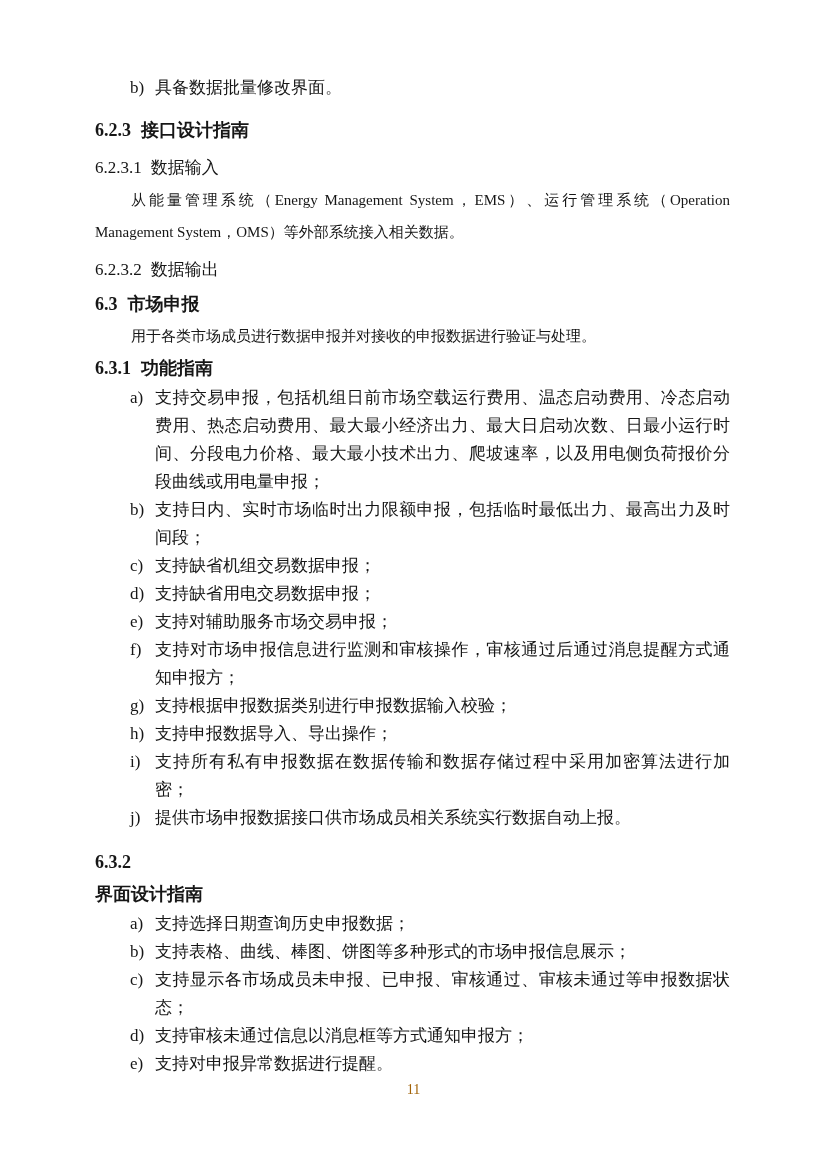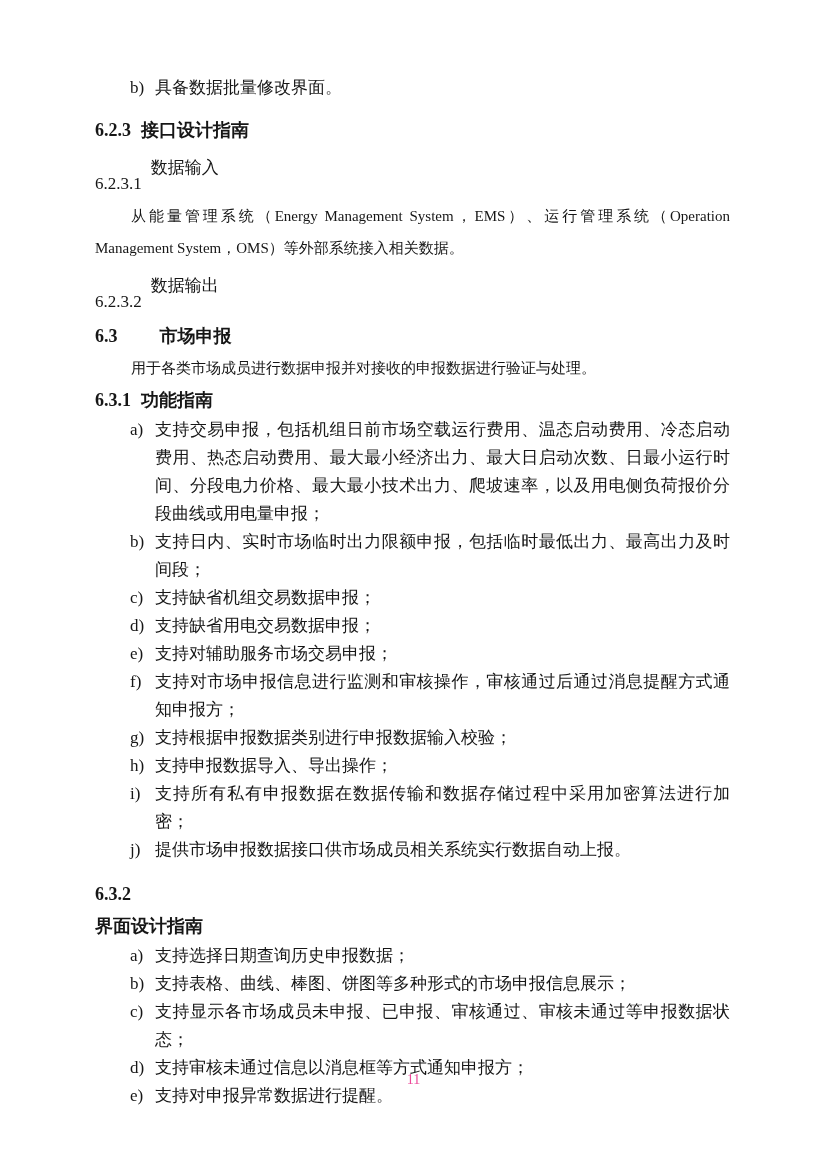--- a/index.html
+++ b/index.html
@@ -36,23 +36,23 @@
   }
   .sec-heading .h-num { flex: none; margin-right: 10px; }
   
   .subsec-heading {
     margin: 0;
     font-size: 17px;
     font-weight: normal;
     line-height: 32px;
     display: flex;
   }
-  .subsec-heading .h-num { flex: none; margin-right: 9px; margin-top: 16px; }
+  .subsec-heading .h-num { flex: none; margin-right: 9px; }
 
-  .mt2  { margin-top: 2px; gap: 32px; }
+  .mt2  { margin-top: 2px; }
   .mt6  { margin-top: 6px; }
   .mt12 { margin-top: 12px; align-items: center; }
   .mt14 { margin-top: 14px; flex-direction: column; }
 
   
   .alpha-list { margin: 0; }
   .list-item {
     display: flex;
     font-size: 17px;
     line-height: 28px;
@@ -61,27 +61,27 @@
     flex: 0 0 25px;
     margin-left: 35px;
   }
   .list-item .li-text {
     flex: 1;
     text-align: justify;
   }
 
   .page-number {
     position: absolute;
-    bottom: 81px;
+    bottom: 71px;
     left: 0;
     width: 827px;
     text-align: center;
     font-size: 14px;
     line-height: 16px;
-    color: #ec4899;
+    color: #a16207;
   }
 </style>
 </head>
 <body>
 
 <div class="page">
 
   <div class="list-item">
     <span class="marker">b)</span>
     <span class="li-text">具备数据批量修改界面。</span>

